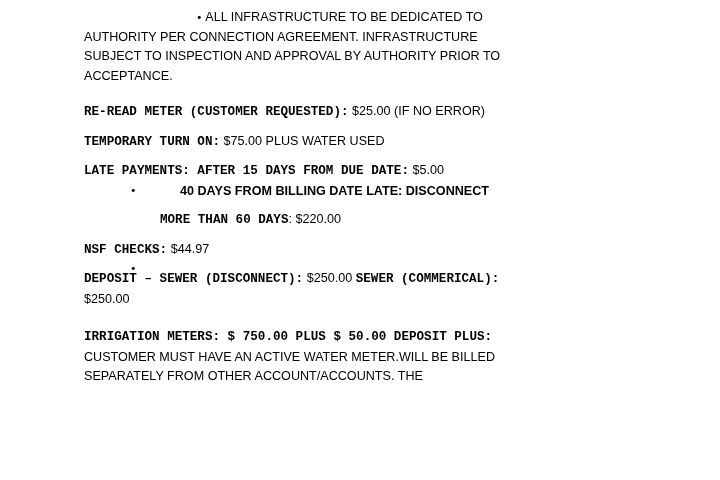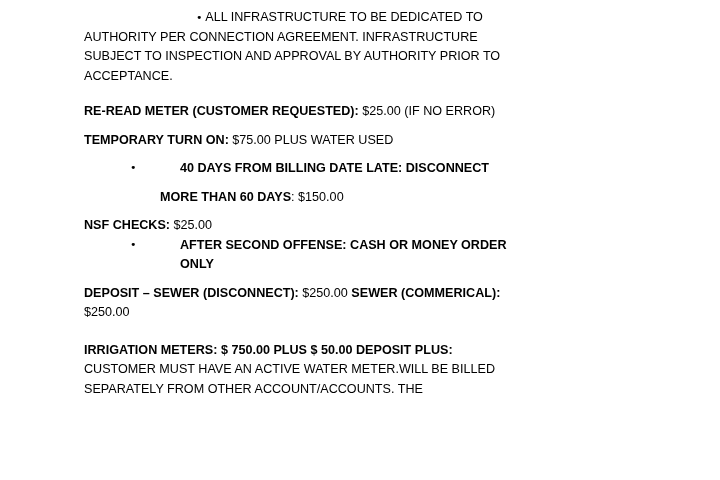--- a/index.html
+++ b/index.html
@@ -21,21 +21,21 @@
     box-sizing: border-box;
     padding: 8px 80px 0 84px;
   }
   .block {
     margin: 0;
     font-size: 12.6px;
     line-height: 1.55;
   }
   .spacer-sm { height: 9px; }
   .spacer-md { height: 16px; }
-  .bold { font-weight: bold; }
+  .bold { font-weight: bold; font-family: Liberation Mono, monospace; }
   .bullet-para {
     position: relative;
     padding-left: 0;
   }
   .bullet-first-line {
     text-indent: 112px;
   }
   .bullet-glyph {
     font-family: "DejaVu Sans", sans-serif;
     font-size: 11px;
@@ -73,30 +73,31 @@
   <div class="spacer-md"></div>
 
   <p class="block"><span class="bold">RE-READ METER (CUSTOMER REQUESTED):</span> <span>$25.00 (IF NO ERROR)</span></p>
 
   <div class="spacer-sm"></div>
 
   <p class="block"><span class="bold">TEMPORARY TURN ON:</span> <span>$75.00 PLUS WATER USED</span></p>
 
   <div class="spacer-sm"></div>
 
+  <p class="block"><span class="bold">LATE PAYMENTS:  AFTER 15 DAYS FROM DUE DATE:</span> <span>$5.00</span></p>
   <p class="block indent-bullet"><span class="bullet-glyph">•</span><span class="bullet-text"><span>40 DAYS FROM BILLING DATE LATE:</span> <span class="reg">DISCONNECT</span></span></p>
 
   <div class="spacer-sm"></div>
 
-  <p class="block hang-second"><span class="bold">MORE THAN 60 DAYS</span><span>:  $150.00</span></p>
+  <p class="block hang-second"><span class="bold">MORE THAN 60 DAYS</span><span>:  $220.00</span></p>
 
   <div class="spacer-sm"></div>
 
-  <p class="block"><span class="bold">NSF CHECKS:</span> <span>$25.00</span></p>
-  <p class="block indent-bullet"><span class="bullet-glyph">•</span><span class="bullet-text"><span>AFTER SECOND OFFENSE:</span> <span class="reg">CASH OR MONEY ORDER ONLY</span></span></p>
+  <p class="block"><span class="bold">NSF CHECKS:</span> <span>$44.97</span></p>
+  <p class="block indent-bullet"><span class="bullet-glyph">•</span></p>
 
   <div class="spacer-sm"></div>
 
   <p class="block"><span class="bold">DEPOSIT – SEWER (DISCONNECT):</span> <span>$250.00</span> <span class="bold">SEWER (COMMERICAL):</span> <span>$250.00</span></p>
 
   <div class="spacer-sm"></div>
 
 
   <div class="spacer-sm"></div>
 

